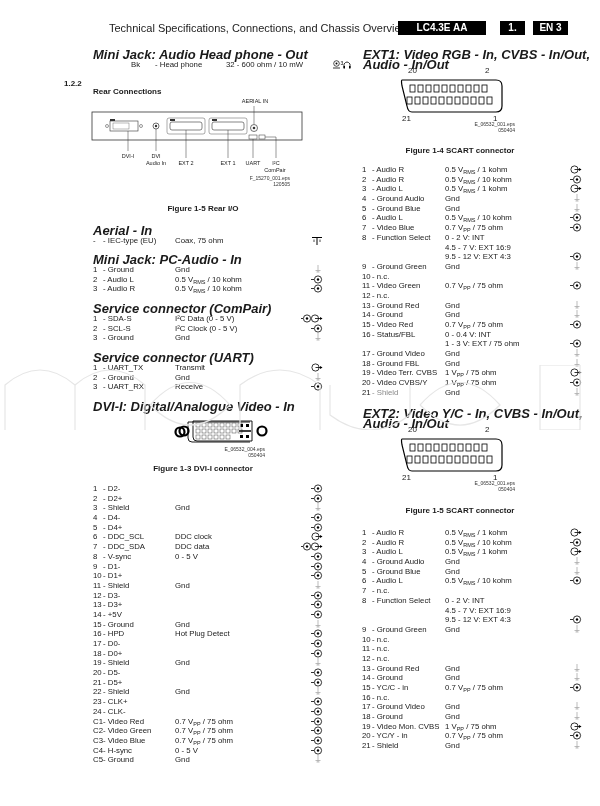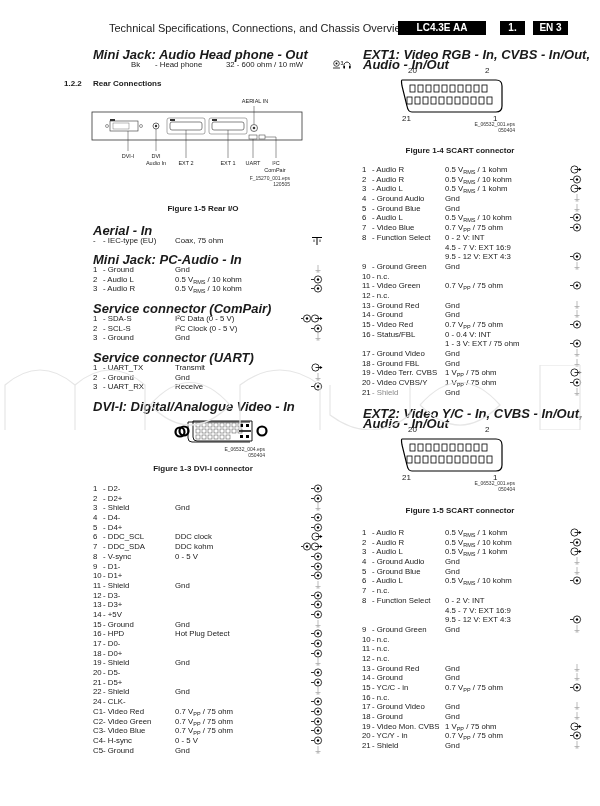--- a/index.html
+++ b/index.html
@@ -60,21 +60,21 @@
           <line x1="0" y1="8" x2="7" y2="8" stroke="#000" stroke-width="0.8"></line>
           <text x="7.5" y="5" font-size="5" font-family="Liberation Sans, sans-serif">3</text>
           <path d="M11 8 L11 4 Q14 0 17 4 L17 8" fill="none" stroke="#000" stroke-width="0.8"></path>
           <rect x="10.5" y="6" width="1.5" height="2.5" fill="#000"></rect>
           <rect x="16" y="6" width="1.5" height="2.5" fill="#000"></rect>
         </svg></span>
     </div>
   </div>
 
 <div class="sub-head" style="left:64px;top:79px;">1.2.2</div>
-<div class="sub-head" style="left:93px;top:79px;">Rear Connections</div>
+<div class="sub-head" style="left:93px;top:87px;">Rear Connections</div>
 
 <div style="position:absolute;left:90px;top:98px;width:222px;height:80px;">
   <svg width="222" height="80" viewBox="0 0 222 80">
     <rect x="2" y="14" width="210" height="28" fill="none" stroke="#333" stroke-width="0.8"></rect>
 
     <rect x="20" y="23" width="28" height="10" fill="none" stroke="#333" stroke-width="0.6"></rect>
     <rect x="20" y="21" width="5" height="2" fill="#333"></rect>
     <circle cx="17" cy="28" r="1.5" fill="none" stroke="#333" stroke-width="0.5"></circle>
     <circle cx="51" cy="28" r="1.5" fill="none" stroke="#333" stroke-width="0.5"></circle>
     <rect x="23" y="25" width="16" height="6" fill="none" stroke="#555" stroke-width="0.4"></rect>
@@ -343,21 +343,21 @@
       <span class="val"><span>DDC clock</span></span>
       <span class="ico"><svg width="12" height="9" viewBox="0 0 12 9">
           <circle cx="4.5" cy="4.5" r="3.6" fill="none" stroke="#000" stroke-width="0.8"></circle>
           <line x1="4.5" y1="4.5" x2="11" y2="4.5" stroke="#000" stroke-width="0.8"></line>
           <path d="M9 3 L11.5 4.5 L9 6 Z" fill="#000"></path>
         </svg></span>
     </div>
     <div class="row">
       <span class="num">7</span>
       <span class="name">- DDC_SDA</span>
-      <span class="val"><span>DDC kohm</span></span>
+      <span class="val"><span>DDC data</span></span>
       <span class="ico"><svg width="22" height="9" viewBox="0 0 22 9" style="margin-left:-10px">
           <line x1="0" y1="4.5" x2="2" y2="4.5" stroke="#000" stroke-width="0.8"></line>
           <circle cx="6" cy="4.5" r="3.6" fill="none" stroke="#000" stroke-width="0.8"></circle>
           <circle cx="6" cy="4.5" r="1.2" fill="#000"></circle>
           <circle cx="14" cy="4.5" r="3.6" fill="none" stroke="#000" stroke-width="0.8"></circle>
           <line x1="14" y1="4.5" x2="21" y2="4.5" stroke="#000" stroke-width="0.8"></line>
           <path d="M19 3 L21.5 4.5 L19 6 Z" fill="#000"></path>
         </svg></span>
     </div>
     <div class="row">
@@ -501,20 +501,30 @@
         </svg></span>
     </div>
     <div class="row">
       <span class="num">22</span>
       <span class="name">- Shield</span>
       <span class="val"><span>Gnd</span></span>
       <span class="ico"><svg width="12" height="9" viewBox="0 0 12 9">
           <line x1="7" y1="0" x2="7" y2="7" stroke="#aaa" stroke-width="0.8"></line>
           <line x1="4.5" y1="5.5" x2="9.5" y2="5.5" stroke="#aaa" stroke-width="0.8"></line>
           <line x1="5.5" y1="7" x2="8.5" y2="7" stroke="#aaa" stroke-width="0.8"></line>
+        </svg></span>
+    </div>
+    <div class="row">
+      <span class="num">23</span>
+      <span class="name">- CLK+</span>
+      <span class="val"><span></span></span>
+      <span class="ico"><svg width="12" height="9" viewBox="0 0 12 9">
+          <line x1="0" y1="4.5" x2="3" y2="4.5" stroke="#000" stroke-width="0.8"></line>
+          <circle cx="7" cy="4.5" r="3.6" fill="none" stroke="#000" stroke-width="0.8"></circle>
+          <circle cx="7" cy="4.5" r="1.2" fill="#000"></circle>
         </svg></span>
     </div>
     <div class="row">
       <span class="num">24</span>
       <span class="name">- CLK-</span>
       <span class="val"><span></span></span>
       <span class="ico"><svg width="12" height="9" viewBox="0 0 12 9">
           <line x1="0" y1="4.5" x2="3" y2="4.5" stroke="#000" stroke-width="0.8"></line>
           <circle cx="7" cy="4.5" r="3.6" fill="none" stroke="#000" stroke-width="0.8"></circle>
           <circle cx="7" cy="4.5" r="1.2" fill="#000"></circle>

